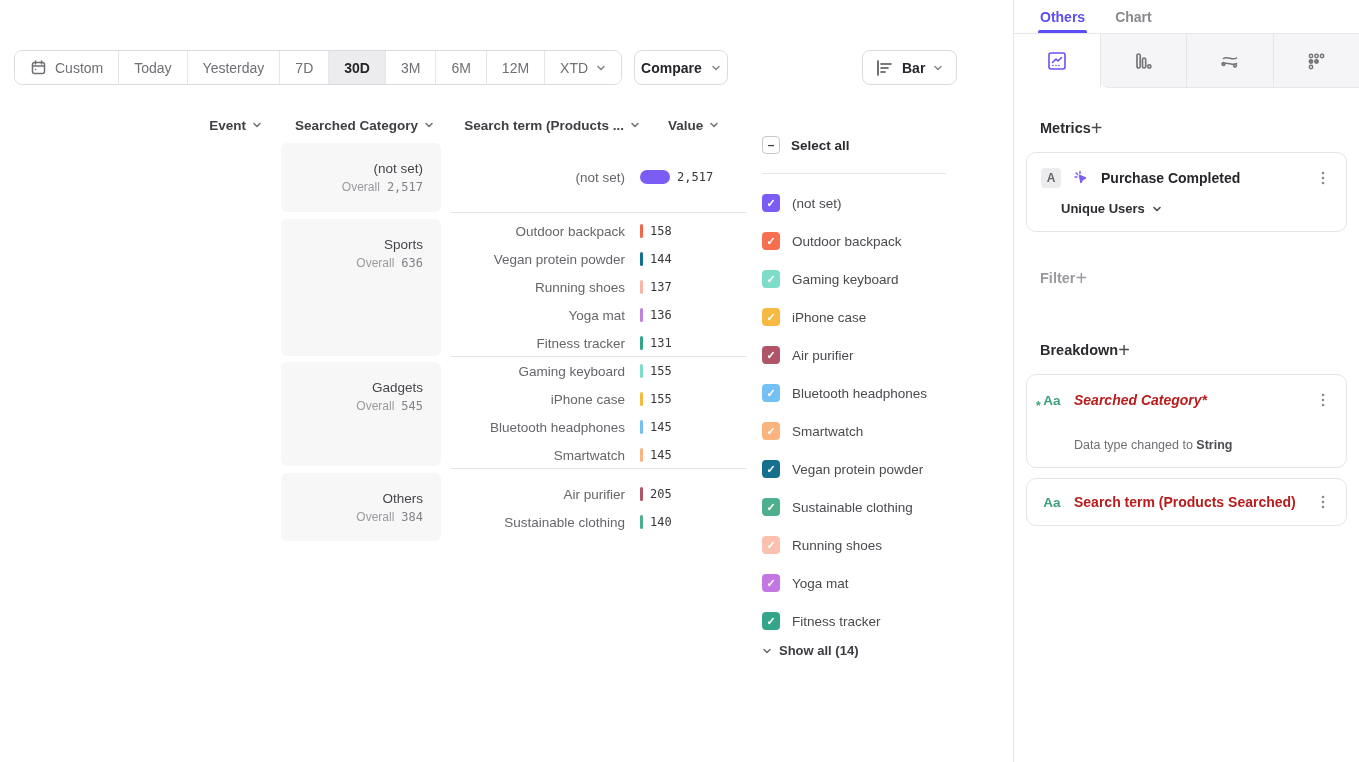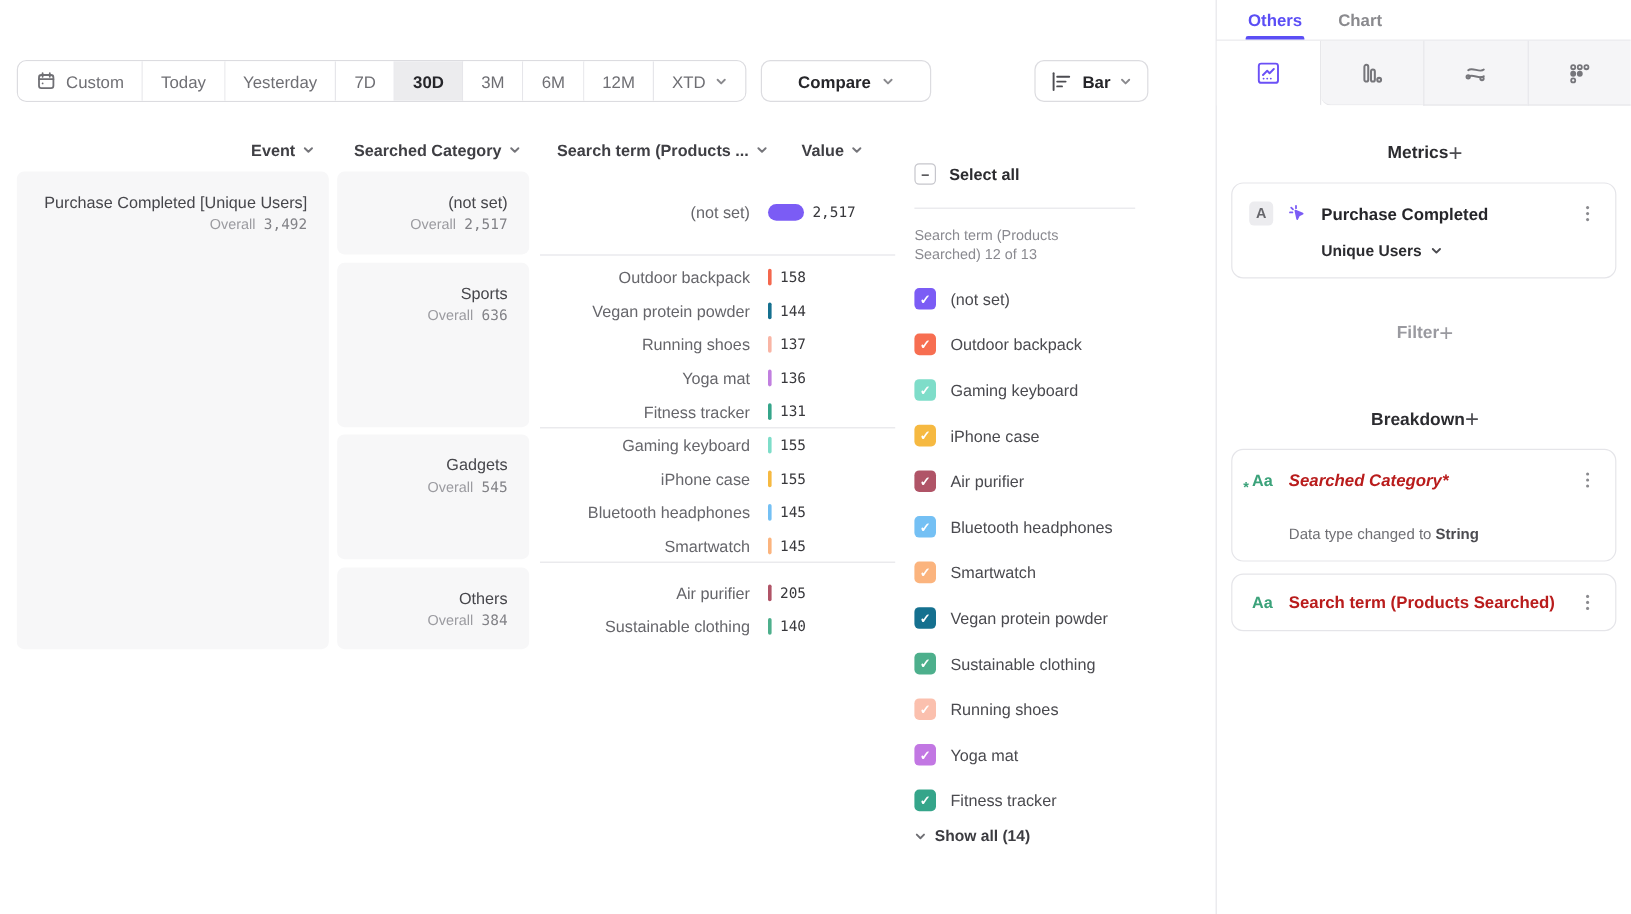--- a/index.html
+++ b/index.html
@@ -9,21 +9,21 @@
   .main { position:absolute; left:0; top:0; width:1013px; height:551px; }
 
   
   .toolbar { position:absolute; left:14px; top:50px; display:flex; align-items:stretch; }
   .range-group { display:flex; border:1px solid #dcdce0; border-radius:8px; overflow:hidden; background:#fff; height:35px; }
   .range-btn { display:flex; align-items:center; gap:8px; padding:0 15px; font-size:14px; color:#6f6f74;
                background:#fff; border:none; border-right:1px solid #e6e6ea; cursor:pointer; font-family:inherit; white-space:nowrap; }
   .range-btn:last-child { border-right:none; }
   .range-btn.selected { background:#ececee; color:#26262a; font-weight:700; }
   .compare-btn { margin-left:12px; height:35px; border:1px solid #dcdce0; border-radius:8px; background:#fff;
-                 padding:0 30px; font-size:14px; color:#26262a; font-weight:600; display:flex; align-items:center; gap:9px; cursor:pointer; font-family:inherit; }
+                 padding:0 6px; font-size:14px; color:#26262a; font-weight:600; display:flex; align-items:center; gap:9px; cursor:pointer; font-family:inherit; }
   .chart-type-btn { position:absolute; left:862px; top:50px; height:35px; border:1px solid #dcdce0; border-radius:8px;
                     background:#fff; padding:0 13px; font-size:14px; color:#26262a; font-weight:600;
                     display:flex; align-items:center; gap:8px; cursor:pointer; font-family:inherit; }
   .chev { color:#8a8a8e; display:inline-flex; }
 
   
   .col-head { position:absolute; top:117px; height:16px; display:flex; align-items:center; gap:6px;
               font-size:13.5px; color:#3f3f44; font-weight:600; cursor:pointer; }
   .col-head .chev { color:#75757a; }
   .h-event   { left:14px;  width:248px; justify-content:flex-end; }
@@ -75,36 +75,36 @@
   .tab { position:relative; font-size:14px; font-weight:600; color:#8a8a8e; height:100%; display:flex; align-items:center; cursor:pointer; }
   .tab.active { color:#5b4ef5; }
   .tab.active::after { content:""; position:absolute; left:-2px; right:-2px; bottom:0; height:3px; background:#5b4ef5; border-radius:2px 2px 0 0; }
   .icon-tabs { display:flex; height:54px; }
   .icon-tab { flex:1; display:flex; align-items:center; justify-content:center; background:#f5f5f7;
               border-bottom:1px solid #e7e7ea; border-left:1px solid #e7e7ea; color:#76767b; cursor:pointer; }
   .icon-tab:first-child { border-left:none; }
   .icon-tab.active { background:#fff; color:#6b50f6; border-bottom:1px solid transparent; border-right:1px solid #e7e7ea; }
   .icon-tab.active + .icon-tab { border-left:none; border-bottom-left-radius:8px; }
 
-  .section-head { display:flex; justify-content:center; align-items:center; padding:0 24px 0 26px; }
+  .section-head { display:flex; justify-content:flex-start; align-items:center; padding:0 24px 0 26px; }
   .section-title { font-size:14.5px; font-weight:700; color:#2c2c30; }
   .section-title.muted { color:#9a9aa0; font-weight:600; }
   .plus-btn { font-size:20px; font-weight:400; color:#4c4c51; background:none; border:none; cursor:pointer; line-height:1; font-family:inherit; }
   .plus-btn.muted { color:#9a9aa0; }
   .m-metrics { margin-top:30px; }
   .m-filter { margin-top:36px; }
   .m-breakdown { margin-top:52px; }
 
   .card { margin:14px 12px 0 12px; border:1px solid #e5e5e9; border-radius:10px; padding:15px 14px; background:#fff; }
   .card-row { display:flex; align-items:center; gap:11px; }
   .a-badge { width:20px; height:20px; border-radius:4px; background:#ececef; color:#66666b; font-size:12px;
              font-weight:600; display:flex; align-items:center; justify-content:center; flex:none; }
   .metric-name { font-size:14px; font-weight:600; color:#26262a; }
   .kebab { margin-left:auto; color:#8a8a8e; background:none; border:none; cursor:pointer; display:flex; padding:2px; }
-  .metric-mode { margin-top:13px; margin-left:60px; display:flex; align-items:center; gap:7px;
+  .metric-mode { margin-top:13px; margin-left:20px; display:flex; align-items:center; gap:7px;
                  font-size:13px; font-weight:700; color:#2c2c30; cursor:pointer; }
   .aa-icon { position:relative; width:22px; height:18px; color:#3ba27a; font-size:13.5px; font-weight:700;
              display:flex; align-items:center; justify-content:center; flex:none; }
   .aa-icon .aster { position:absolute; left:-5px; bottom:-4px; font-size:12px; }
   .bd-name { font-size:14px; font-weight:600; color:#b91c1c; }
   .bd-name.italic { font-style:italic; }
   .bd-note { margin-top:28px; margin-left:33px; font-size:12.5px; color:#6f6f74; }
   .bd-note b { color:#4c4c51; }
   .card.slim { padding:13px 14px; margin-top:10px; }
 </style>
@@ -208,26 +208,20 @@
   </div>
   <div class="col-head h-value">
     <span>Value</span>
       <span class="chev">
         <svg width="10" height="10" viewBox="0 0 10 10" fill="none" stroke="currentColor" stroke-width="1.6" stroke-linecap="round" stroke-linejoin="round">
           <path d="M2 3.5 L5 6.5 L8 3.5"></path>
         </svg>
       </span>
   </div>
 
-  <div class="gray-cell event-cell">
-    <div class="cell-title">Purchase Completed [Unique Users]</div>
-    <div class="cell-overall">
-      <span>Overall</span><span class="ov-val">3,492</span>
-    </div>
-  </div>
 
   <div id="table-groups">
       <div class="gray-cell" style="left: 281px; top: 143px; width: 160px; height: 69px;">
         <div class="cell-title">(not set)</div>
      <div class="cell-overall">
        <span>Overall</span><span class="ov-val">2,517</span>
      </div>
       </div>
       <div class="rows-block" style="top: 163px;">
         <div class="term-row">
@@ -319,21 +313,20 @@
       <div class="row-divider" style="top: 356px;"></div>
       <div class="row-divider" style="top: 468px;"></div>
     </div>
 
   <div class="legend">
     <div class="select-all">
       <span class="cb-indet">–</span>
       <span>Select all</span>
     </div>
     <div class="legend-divider"></div>
-    <div class="context-label">Search term (Products Searched) 12 of 13</div>
     <div class="legend-items" id="legend-items">
         <div class="legend-item">
           <span class="cb" style="background: rgb(123, 92, 245);">✓</span>
           <span>(not set)</span>
         </div>
         <div class="legend-item">
           <span class="cb" style="background: rgb(247, 110, 81);">✓</span>
           <span>Outdoor backpack</span>
         </div>
         <div class="legend-item">

